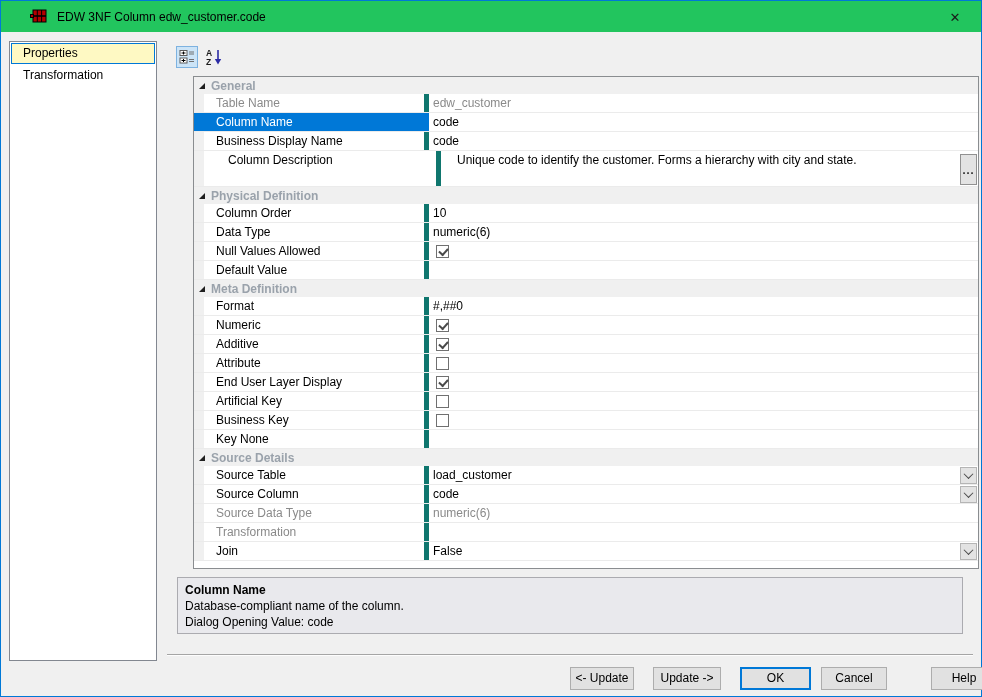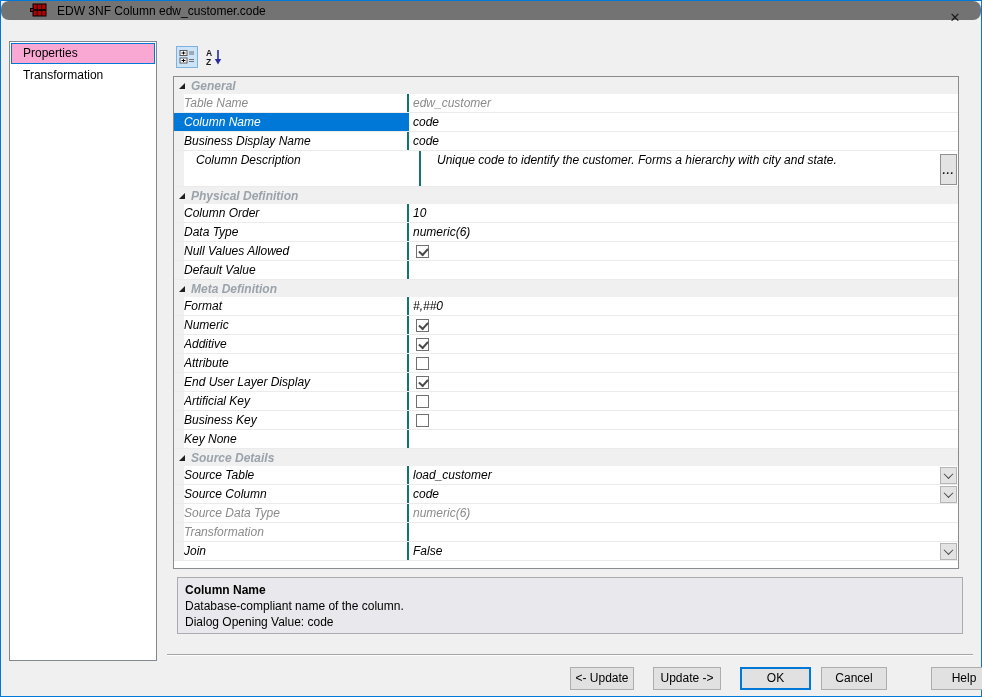--- a/index.html
+++ b/index.html
@@ -7,68 +7,68 @@
     margin: 0; width: 982px; height: 697px; overflow: hidden;
     font-family: "Liberation Sans", sans-serif; font-size: 12px; color: #000;
     background: #fff;
   }
   .window {
     position: relative; width: 982px; height: 697px;
     background: #f0f0f0; border: 1px solid #0078d7;
   }
   
   .titlebar {
-    position: absolute; left: 0; top: 0; right: 0; height: 19px;
-    background: #737373; display: flex; align-items: center; border-radius: 8px;
+    position: absolute; left: 0; top: 0; right: 0; height: 31px;
+    background: #22c55e; display: flex; align-items: center;
   }
   .app-icon { margin-left: 29px; width: 17px; height: 15px; display: inline-flex; }
   .title-text { margin-left: 10px; font-size: 12px; color: #000; }
   .close-btn {
     position: absolute; right: 16px; top: 6px; width: 20px; height: 20px;
     display: flex; align-items: center; justify-content: center;
     font-size: 13px; color: #1a1a1a; cursor: default;
   }
   
   .left-panel {
     position: absolute; left: 8px; top: 40px; width: 148px; height: 620px;
     background: #fff; border: 1px solid #828790;
   }
   .tab {
     margin: 1px; height: 21px; line-height: 19px; padding-left: 11px;
     border: 1px solid transparent; font-size: 12px; cursor: default;
   }
-  .tab.selected { background: #f9a8d4; border-color: #0078d7; }
+  .tab.selected { background: #fef9c3; border-color: #0078d7; }
   
   .tool-btn {
     position: absolute; top: 45px; width: 22px; height: 22px;
     display: flex; align-items: center; justify-content: center;
     border: 1px solid transparent;
   }
   .tool-btn.selected { background: #cce4f7; border-color: #7db2e0; }
   .tb-categorized { left: 175px; }
   .tb-sort { left: 202px; }
   
   .grid {
-    position: absolute; left: 172px; top: 75px; width: 786px; height: 493px;
-    background: #fff; border: 1px solid #8a8d90; overflow: hidden; font-style: italic;
+    position: absolute; left: 192px; top: 75px; width: 786px; height: 493px;
+    background: #fff; border: 1px solid #8a8d90; overflow: hidden;
   }
   .cat-row {
     height: 17px; background: #f0f0f0; display: flex; align-items: center;
   }
   .tri {
     width: 0; height: 0; border-bottom: 6px solid #1f1f1f;
     border-left: 6px solid transparent; margin-left: 5px; margin-right: 6px;
   }
   .cat-title { font-weight: bold; color: #9aa2ab; font-size: 12px; }
   .row { display: flex; height: 19px; border-bottom: 1px solid #ebebeb; }
   .row.tall { height: 36px; gap: 12px; }
   .strip { flex: 0 0 10px; background: #f0f0f0; height: 100%; }
   .cell-label {
-    flex: 0 0 225px; display: flex; align-items: center; padding-left: 0;
-    border-right: 2px solid #0f766e; color: #000; overflow: hidden; white-space: nowrap;
+    flex: 0 0 225px; display: flex; align-items: center; padding-left: 12px;
+    border-right: 5px solid #0f766e; color: #000; overflow: hidden; white-space: nowrap;
   }
   .cell-value {
     flex: 1 1 auto; display: flex; align-items: center; padding-left: 4px;
     position: relative; overflow: hidden; white-space: nowrap;
   }
   .row.tall .cell-label, .row.tall .cell-value { align-items: flex-start; padding-top: 2px; }
   .row.selected .strip { background: #0078d7; }
   .row.selected .cell-label { background: #0078d7; color: #fff; border-right-color: #0078d7; }
   .row.disabled .cell-label, .row.disabled .value-text { color: #8a8a8a; }
   .value-text { padding-right: 4px; }

